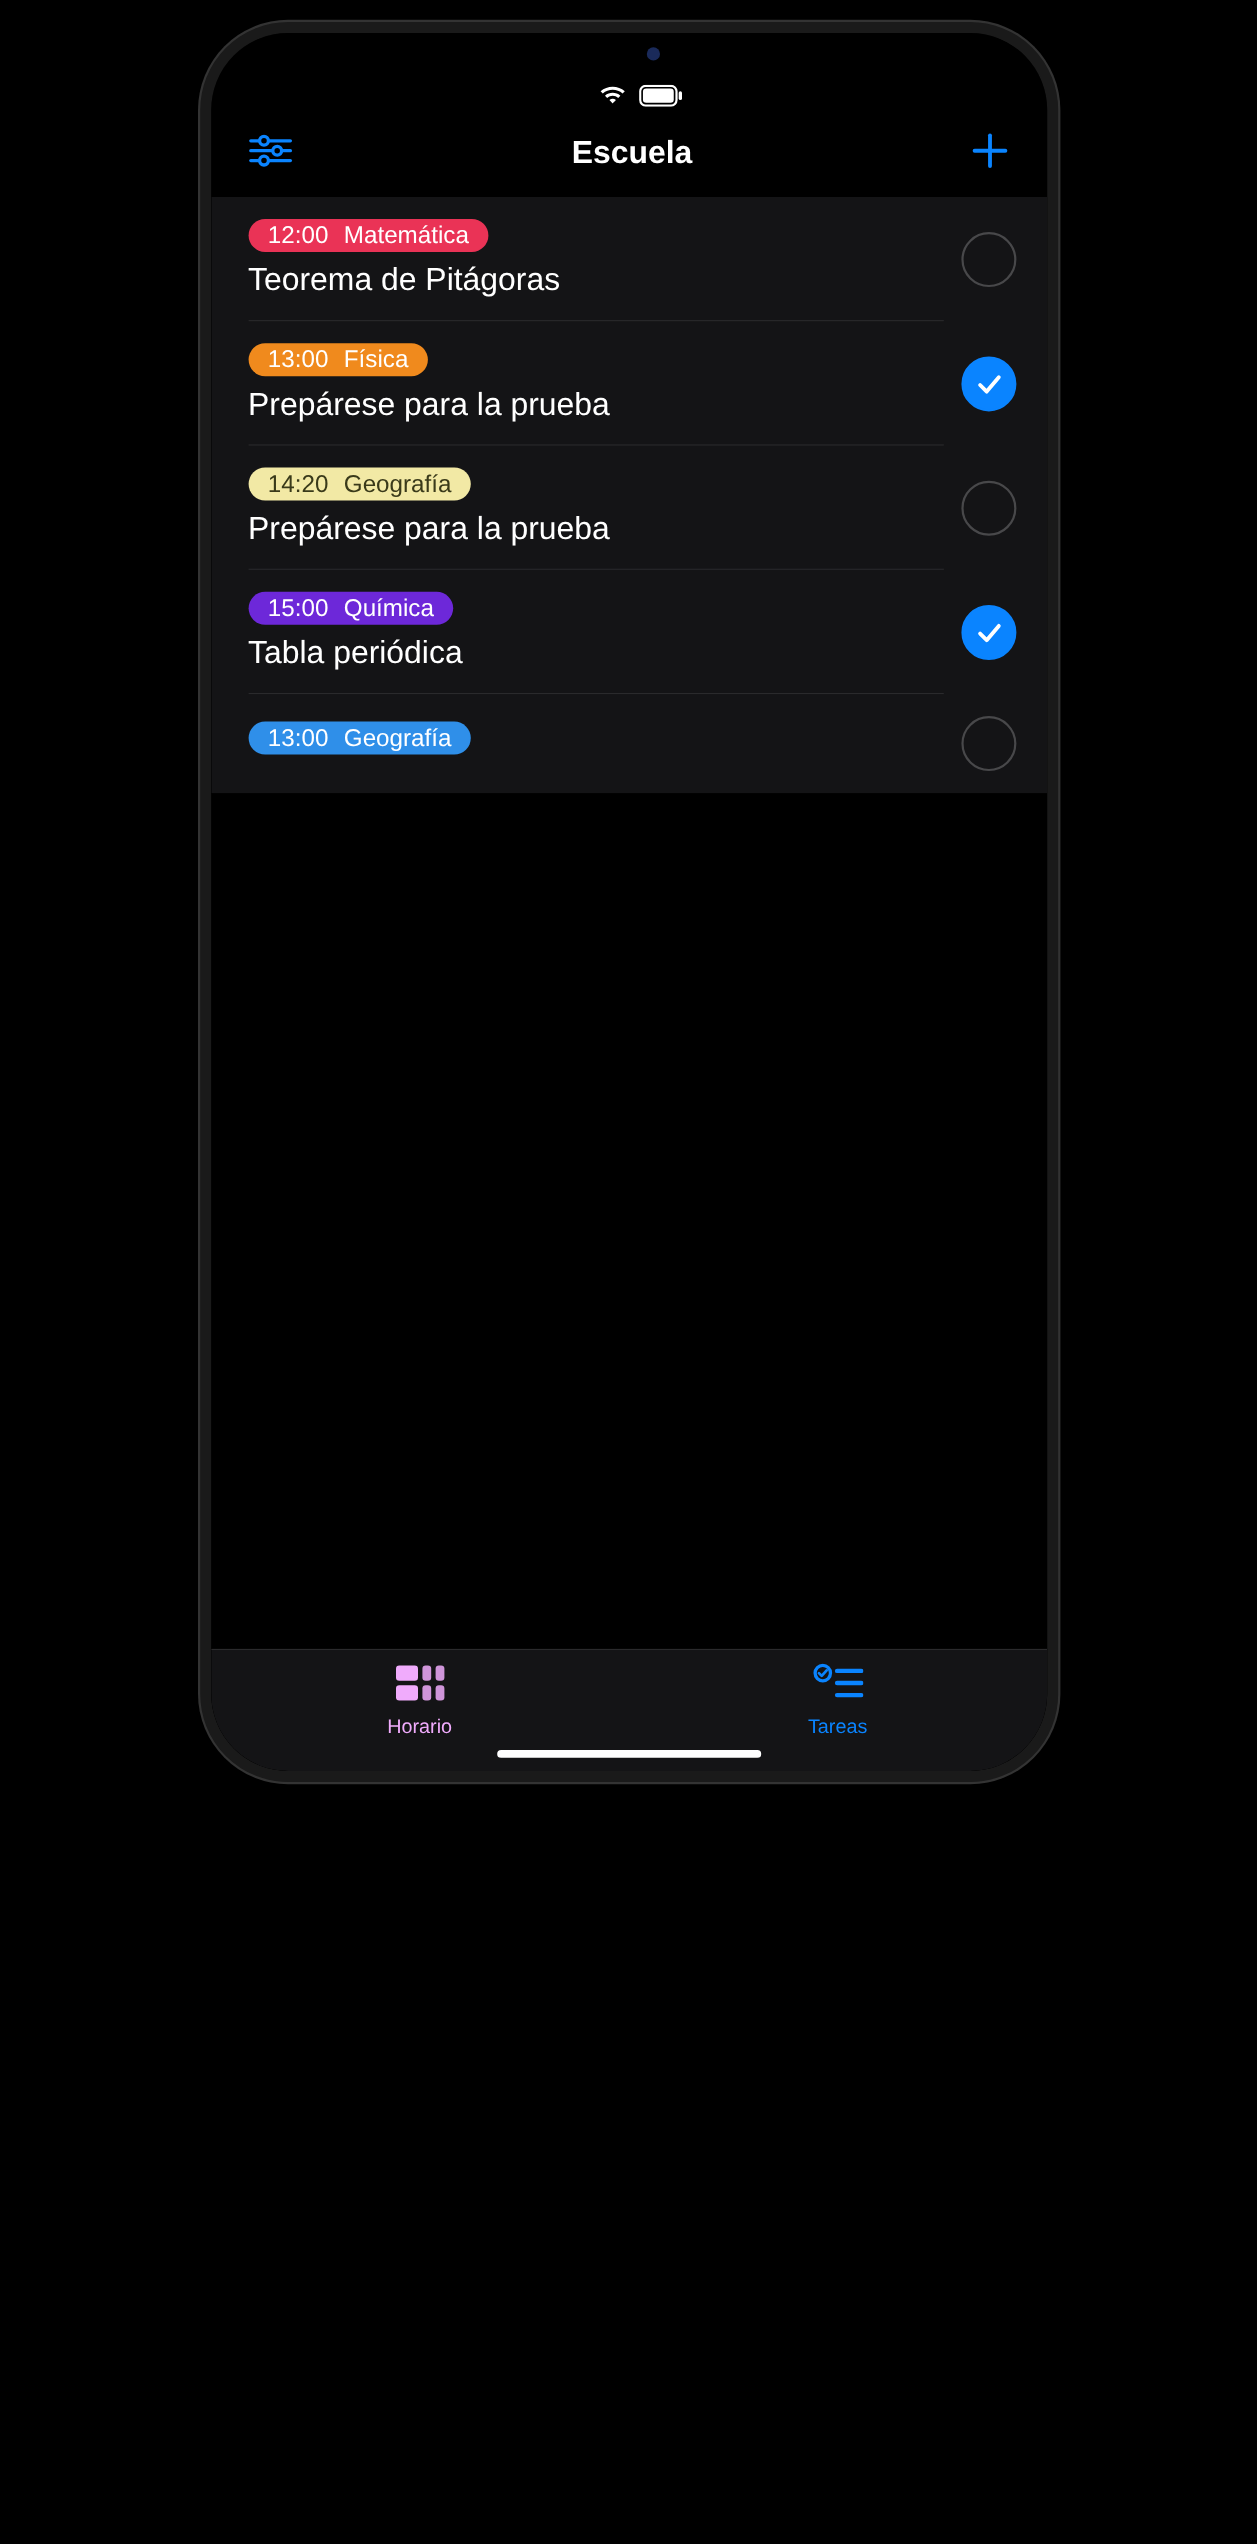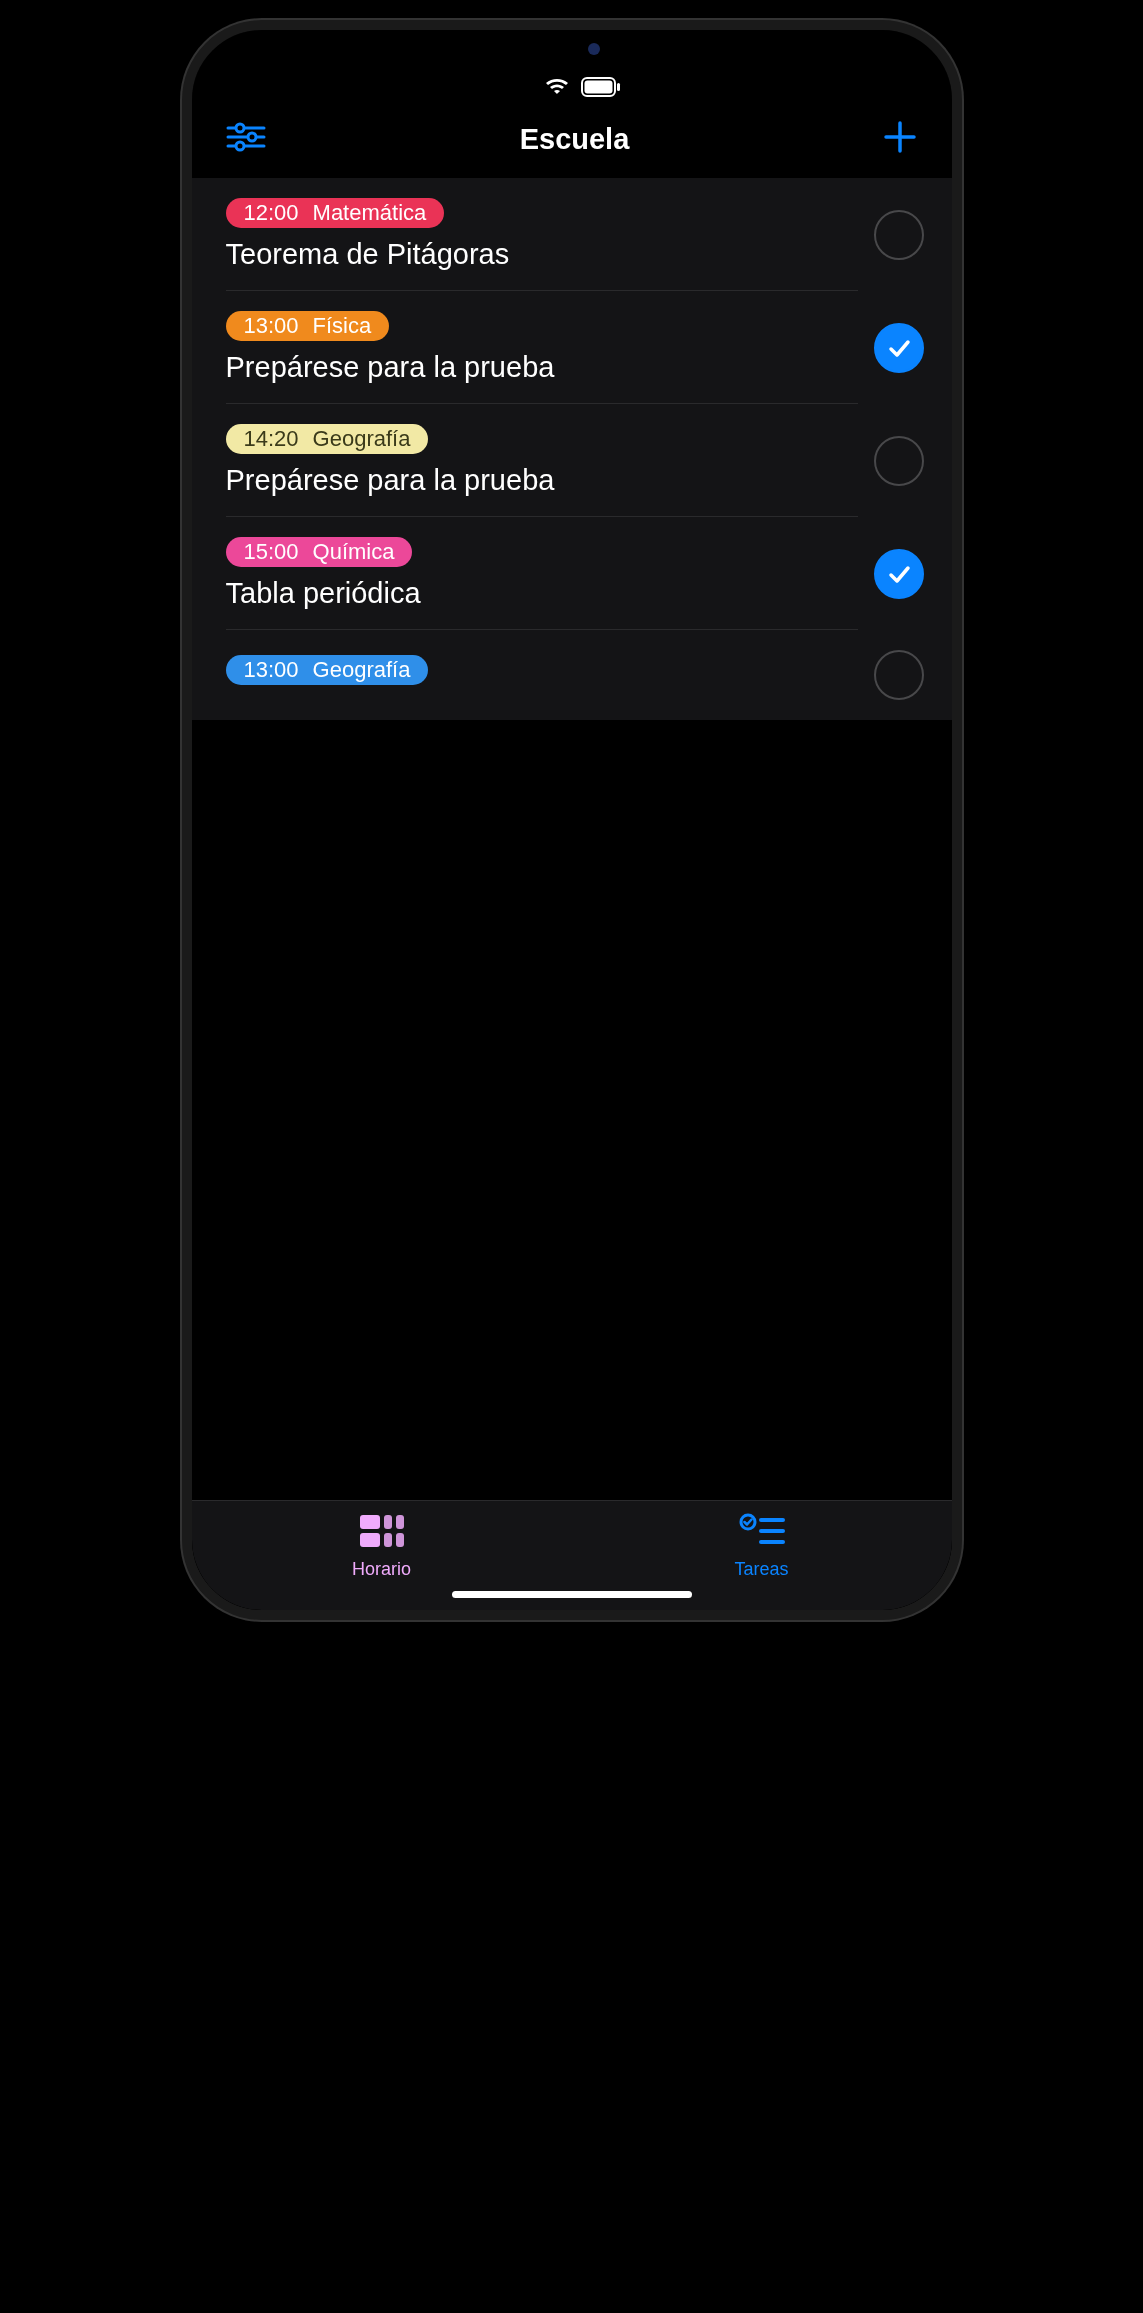--- a/index.html
+++ b/index.html
@@ -246,21 +246,21 @@
             </div>
           </div>
           <div class="task-item">
             <div class="task-content"><div class="task-badge" style="background:#f2e9a5;color:#3a3a1a">
                 <span>14:20</span>
                 <span>Geografía</span>
               </div><div class="task-title">Prepárese para la prueba</div></div>
             <div class="task-check"></div>
           </div>
           <div class="task-item">
-            <div class="task-content"><div class="task-badge" style="background:#ec4899;color:#ffffff">
+            <div class="task-content"><div class="task-badge" style="background:#6d28d9;color:#ffffff">
                 <span>15:00</span>
                 <span>Química</span>
               </div><div class="task-title">Tabla periódica</div></div>
             <div class="task-check checked">
               <svg width="28" height="28" viewBox="0 0 28 28">
                 <path d="M6 15 L12 21 L23 8" stroke="#fff" stroke-width="3.5" fill="none" stroke-linecap="round" stroke-linejoin="round"></path>
               </svg>
             </div>
           </div>
           <div class="task-item">

